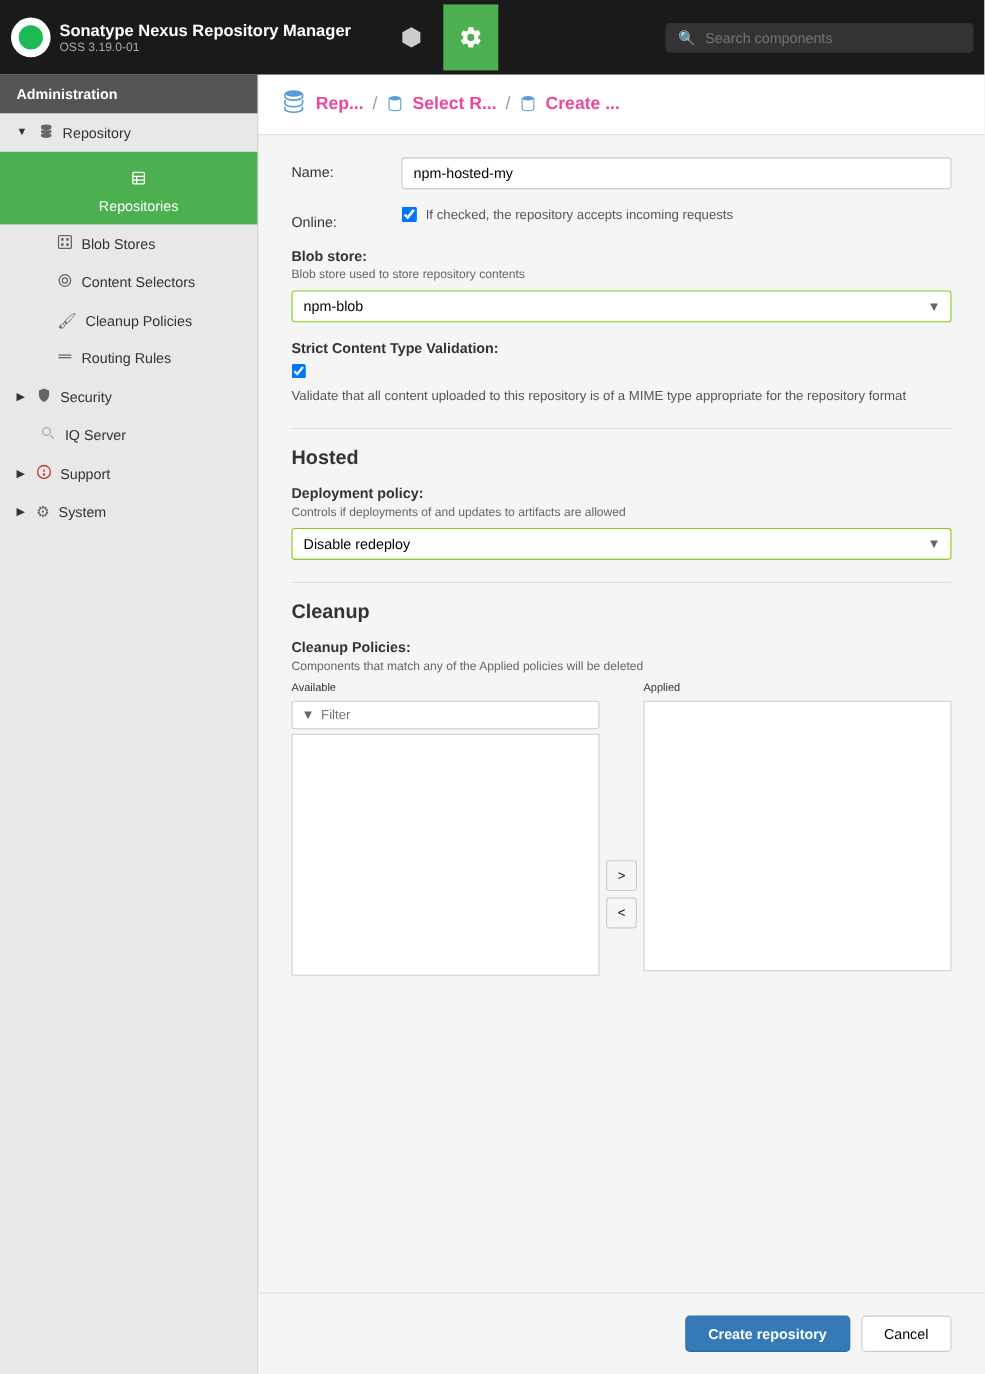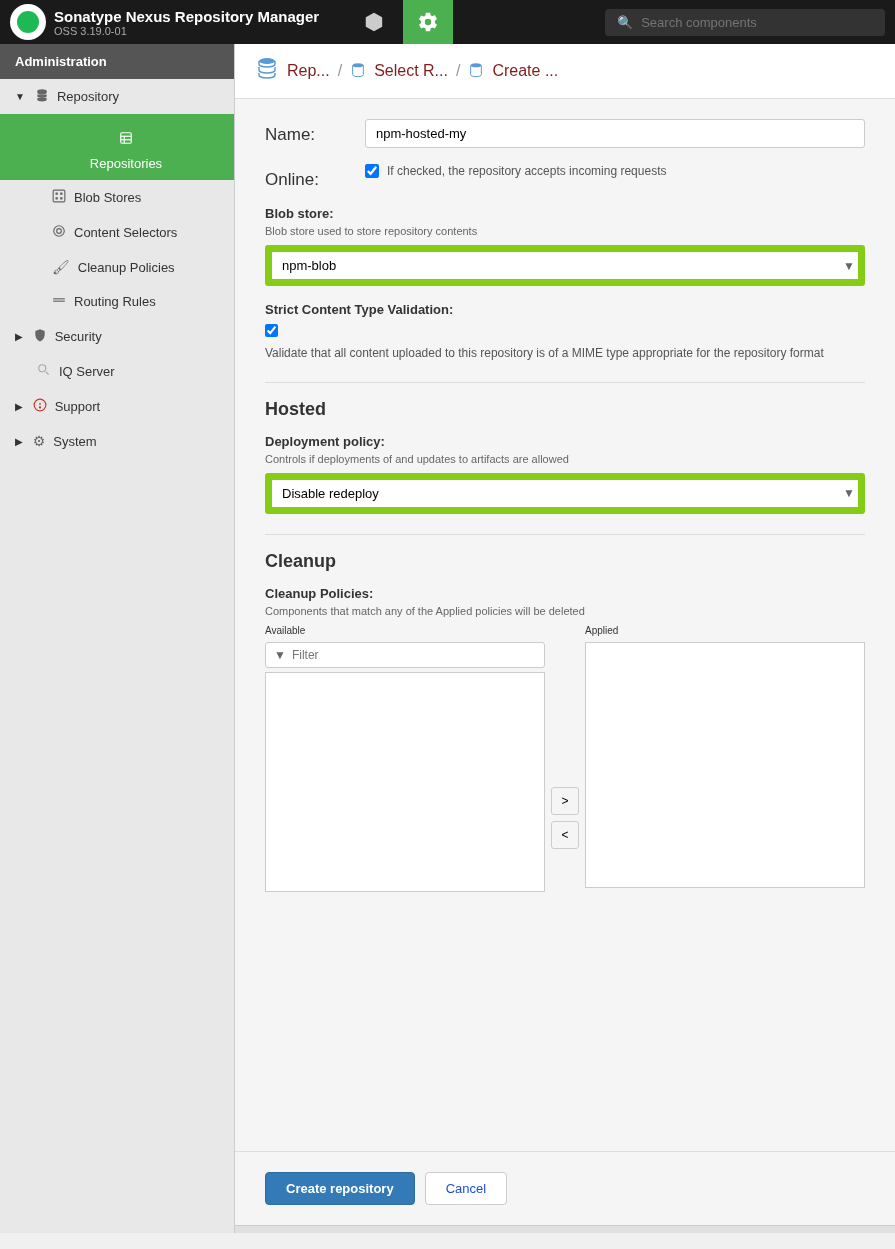--- a/index.html
+++ b/index.html
@@ -1,20 +1,20 @@
 <!DOCTYPE html>
 <html><head>
   <meta charset="utf-8">
   <style>
     * { box-sizing: border-box; margin: 0; padding: 0; }
     body { font-family: Arial, sans-serif; font-size: 13px; background: #f0f0f0; width: 895px; min-height: 1249px; overflow-x: hidden; }
 
     
     .topbar {
-      display: flex; align-items: center; background: #1a1a1a; height: 44px; padding: 0 10px; gap: 10px;
+      display: flex; align-items: center; background: #1a1a1a; height: 68px; padding: 0 10px; gap: 10px;
     }
     .topbar-logo { display: flex; align-items: center; gap: 8px; }
     .logo-icon { width: 36px; height: 36px; background: #fff; border-radius: 50%; display: flex; align-items: center; justify-content: center; }
     .logo-inner { width: 22px; height: 22px; background: #1db954; border-radius: 50%; }
     .topbar-title { color: #fff; }
     .topbar-title .main { font-size: 15px; font-weight: bold; }
     .topbar-title .sub { font-size: 11px; color: #aaa; }
     .topbar-icons { display: flex; align-items: center; margin-left: 20px; gap: 4px; }
     .topbar-icon-btn {
       width: 50px; height: 60px; display: flex; align-items: center; justify-content: center;
@@ -53,50 +53,50 @@
 
     
     .main-content { flex: 1; background: #f5f5f5; display: flex; flex-direction: column; }
 
     
     .breadcrumb {
       background: #fff; border-bottom: 1px solid #ddd; padding: 12px 20px;
       display: flex; align-items: center; gap: 8px;
     }
     .breadcrumb-icon { font-size: 22px; color: #5b9bd5; }
-    .breadcrumb-item { color: #7f1d1d; font-size: 16px; font-weight: normal; cursor: pointer; }
+    .breadcrumb-item { color: #ec4899; font-size: 16px; font-weight: bold; cursor: pointer; }
     .breadcrumb-sep { color: #999; font-size: 16px; }
     .breadcrumb-db-icon { color: #5b9bd5; font-size: 14px; }
 
     
     .form-area { padding: 20px 30px; flex: 1; }
 
     .form-row {
       display: flex; align-items: flex-start; margin-bottom: 16px; gap: 20px;
     }
-    .form-label { width: 80px; padding-top: 6px; font-size: 17px; color: #333; }
+    .form-label { width: 80px; padding-top: 6px; font-size: 13px; color: #333; }
     .form-control-area { flex: 1; }
     .form-hint { font-size: 11px; color: #666; margin-bottom: 4px; }
     .form-input {
       width: 100%; border: 1px solid #ccc; border-radius: 3px; padding: 6px 10px;
       font-size: 13px; outline: none; background: #fff;
     }
 
     .checkbox-row { display: flex; align-items: center; gap: 8px; }
     .checkbox-row input[type=checkbox] { width: 14px; height: 14px; }
     .checkbox-label { font-size: 12px; color: #555; }
 
     .section-title { font-size: 18px; font-weight: bold; color: #333; margin: 20px 0 14px 0; border-top: 1px solid #ddd; padding-top: 16px; }
 
     .subsection-title { font-size: 13px; font-weight: bold; color: #333; margin-bottom: 4px; }
     .subsection-hint { font-size: 11px; color: #666; margin-bottom: 8px; }
 
     .form-select-wrap { position: relative; }
     .form-select {
-      width: 100%; border: 7px solid #84cc16; border-radius: 3px; padding: 6px 30px 6px 10px;
+      width: 100%; border: 1px solid #84cc16; border-radius: 3px; padding: 6px 30px 6px 10px;
       font-size: 13px; background: #fff; appearance: none; cursor: pointer; outline: none;
     }
     .select-arrow {
       position: absolute; right: 10px; top: 50%; transform: translateY(-50%);
       pointer-events: none; color: #666; font-size: 12px;
     }
 
     .validation-section { margin-bottom: 8px; }
     .validation-check-row { display: flex; align-items: flex-start; gap: 8px; flex-direction: column; }
     .validation-text { font-size: 12px; color: #555; line-height: 1.4; }
@@ -122,27 +122,28 @@
       width: 28px; height: 28px; border: 1px solid #ccc; background: #f5f5f5;
       cursor: pointer; display: flex; align-items: center; justify-content: center;
       font-size: 12px; border-radius: 3px;
     }
     .applied-list { border: 1px solid #ccc; background: #fff; min-height: 240px; flex: 1; }
 
     
     .footer-buttons {
       padding: 20px 30px; display: flex; gap: 10px; background: #f5f5f5;
       border-top: 1px solid #ddd;
+      justify-content: flex-end;
     }
     .btn-create {
       padding: 8px 20px; background: #337ab7; color: #fff; border: 1px solid #2e6da4;
       border-radius: 4px; cursor: pointer; font-size: 13px; font-weight: bold;
     }
     .btn-cancel {
-      padding: 8px 20px; background: #fff; color: #1d4ed8; border: 1px solid #ccc;
+      padding: 8px 20px; background: #fff; color: #000000; border: 1px solid #ccc;
       border-radius: 4px; cursor: pointer; font-size: 13px;
     }
 
     .scroll-hint { height: 8px; background: #e0e0e0; border-top: 1px solid #ccc; }
   </style>
 </head>
 <body>
 
 <div class="topbar">
   <div class="topbar-logo">

